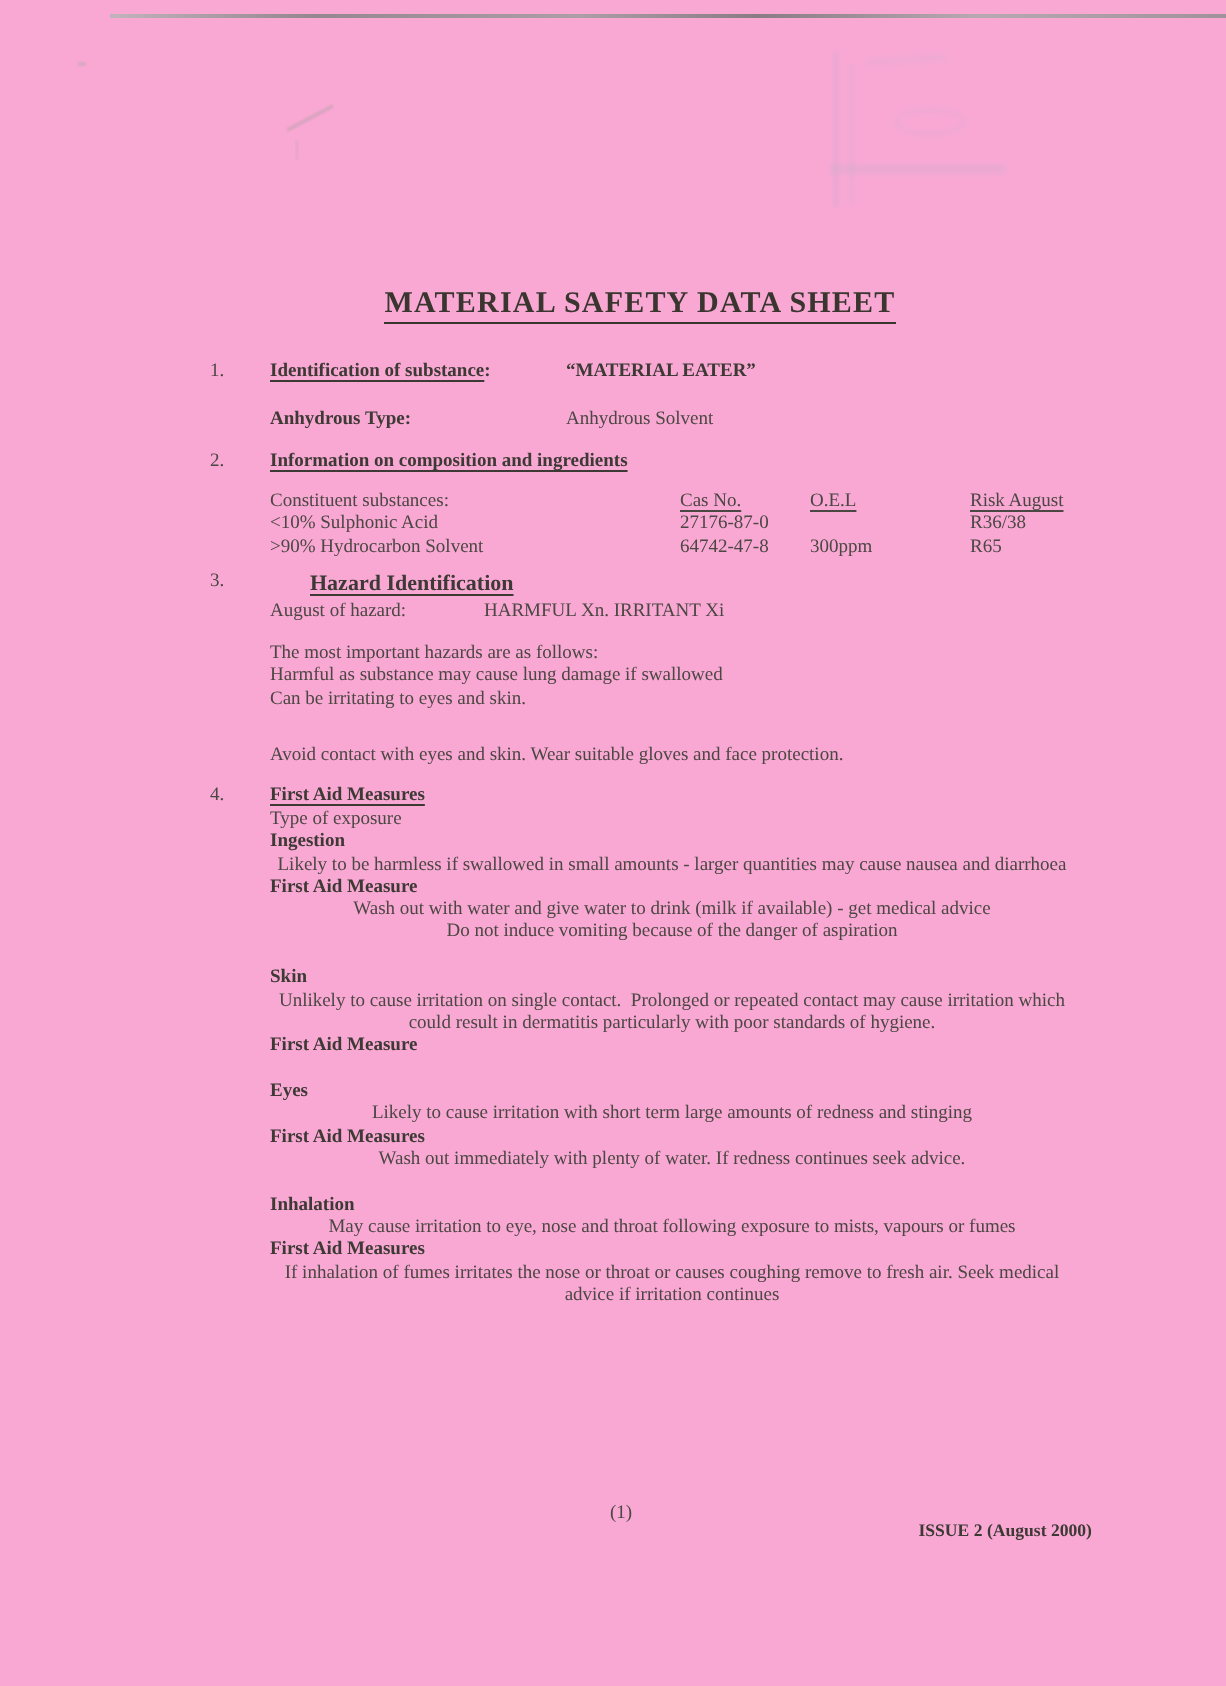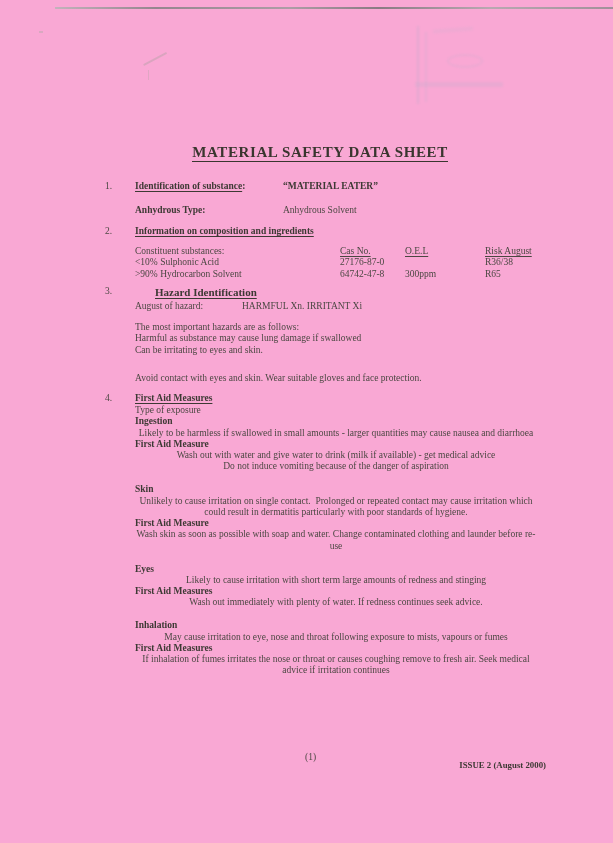--- a/index.html
+++ b/index.html
@@ -136,21 +136,20 @@
       <div class="flow">Likely to be harmless if swallowed in small amounts - larger quantities may cause nausea and diarrhoea</div>
       <div class="line bold">First Aid Measure</div>
       <div class="flow">Wash out with water and give water to drink (milk if available) - get medical advice</div>
       <div class="flow">Do not induce vomiting because of the danger of aspiration</div>
     </div>
 
     <div class="fa-block">
       <div class="line bold">Skin</div>
       <div class="flow">Unlikely to cause irritation on single contact.  Prolonged or repeated contact may cause irritation which could result in dermatitis particularly with poor standards of hygiene.</div>
       <div class="line bold">First Aid Measure</div>
-      <div class="flow">Wash skin as soon as possible with soap and water. Change contaminated clothing and launder before re-use</div>
     </div>
 
     <div class="fa-block">
       <div class="line bold">Eyes</div>
       <div class="flow">Likely to cause irritation with short term large amounts of redness and stinging</div>
       <div class="line bold">First Aid Measures</div>
       <div class="flow">Wash out immediately with plenty of water. If redness continues seek advice.</div>
     </div>
 
     <div class="fa-block">

